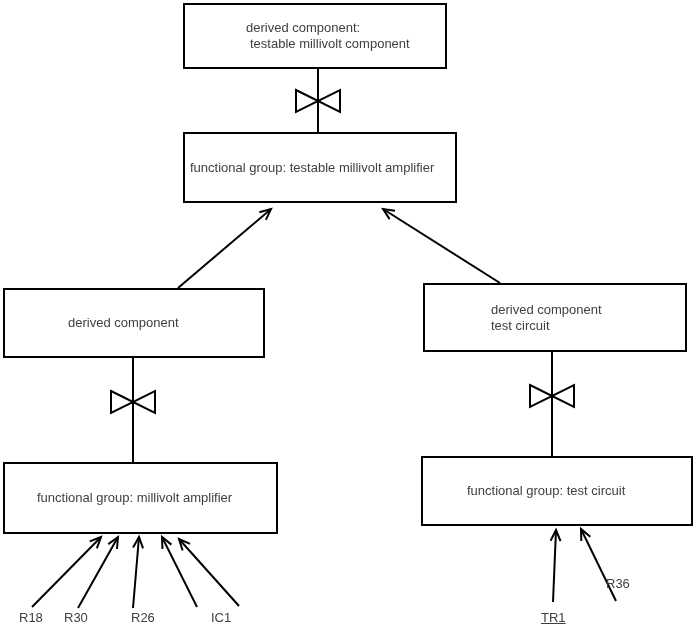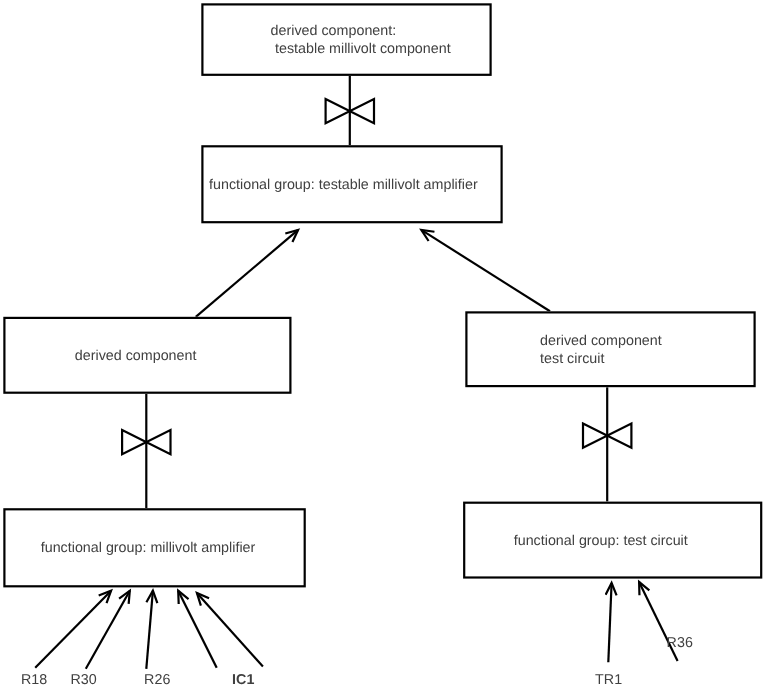--- a/index.html
+++ b/index.html
@@ -47,22 +47,22 @@
   #box-top-functional  { left: 183px; top: 132px; width: 274px; height: 71px; padding-left: 5px;  }
   #box-left-derived    { left:   3px; top: 288px; width: 262px; height: 70px; padding-left: 63px; }
   #box-left-functional { left:   3px; top: 462px; width: 275px; height: 72px; padding-left: 32px; }
   #box-right-derived   { left: 423px; top: 283px; width: 264px; height: 69px; padding-left: 66px; }
   #box-right-functional{ left: 421px; top: 456px; width: 272px; height: 70px; padding-left: 44px; }
   
   #leaf-r18 { left:  19px; top: 610px; }
   #leaf-r30 { left:  64px; top: 610px; text-align: center; }
   #leaf-r26 { left: 131px; top: 610px; }
   #leaf-r22 { left: 167px; top: 634px; font-family: Liberation Serif, serif; }
-  #leaf-ic1 { left: 211px; top: 610px; font-weight: bold; }
-  #leaf-tr1 { left: 541px; top: 610px; }
+  #leaf-ic1 { left: 211px; top: 610px; }
+  #leaf-tr1 { left: 541px; top: 610px; text-decoration: underline; }
   #leaf-r36 { left: 606px; top: 576px; }
 </style>
 </head>
 <body>
 
 <div class="canvas">
 
   <svg class="lines-layer" viewBox="0 0 698 631">
     <defs>
       <marker id="ah" markerUnits="userSpaceOnUse" markerWidth="20" markerHeight="16" refX="12" refY="6" orient="auto">

